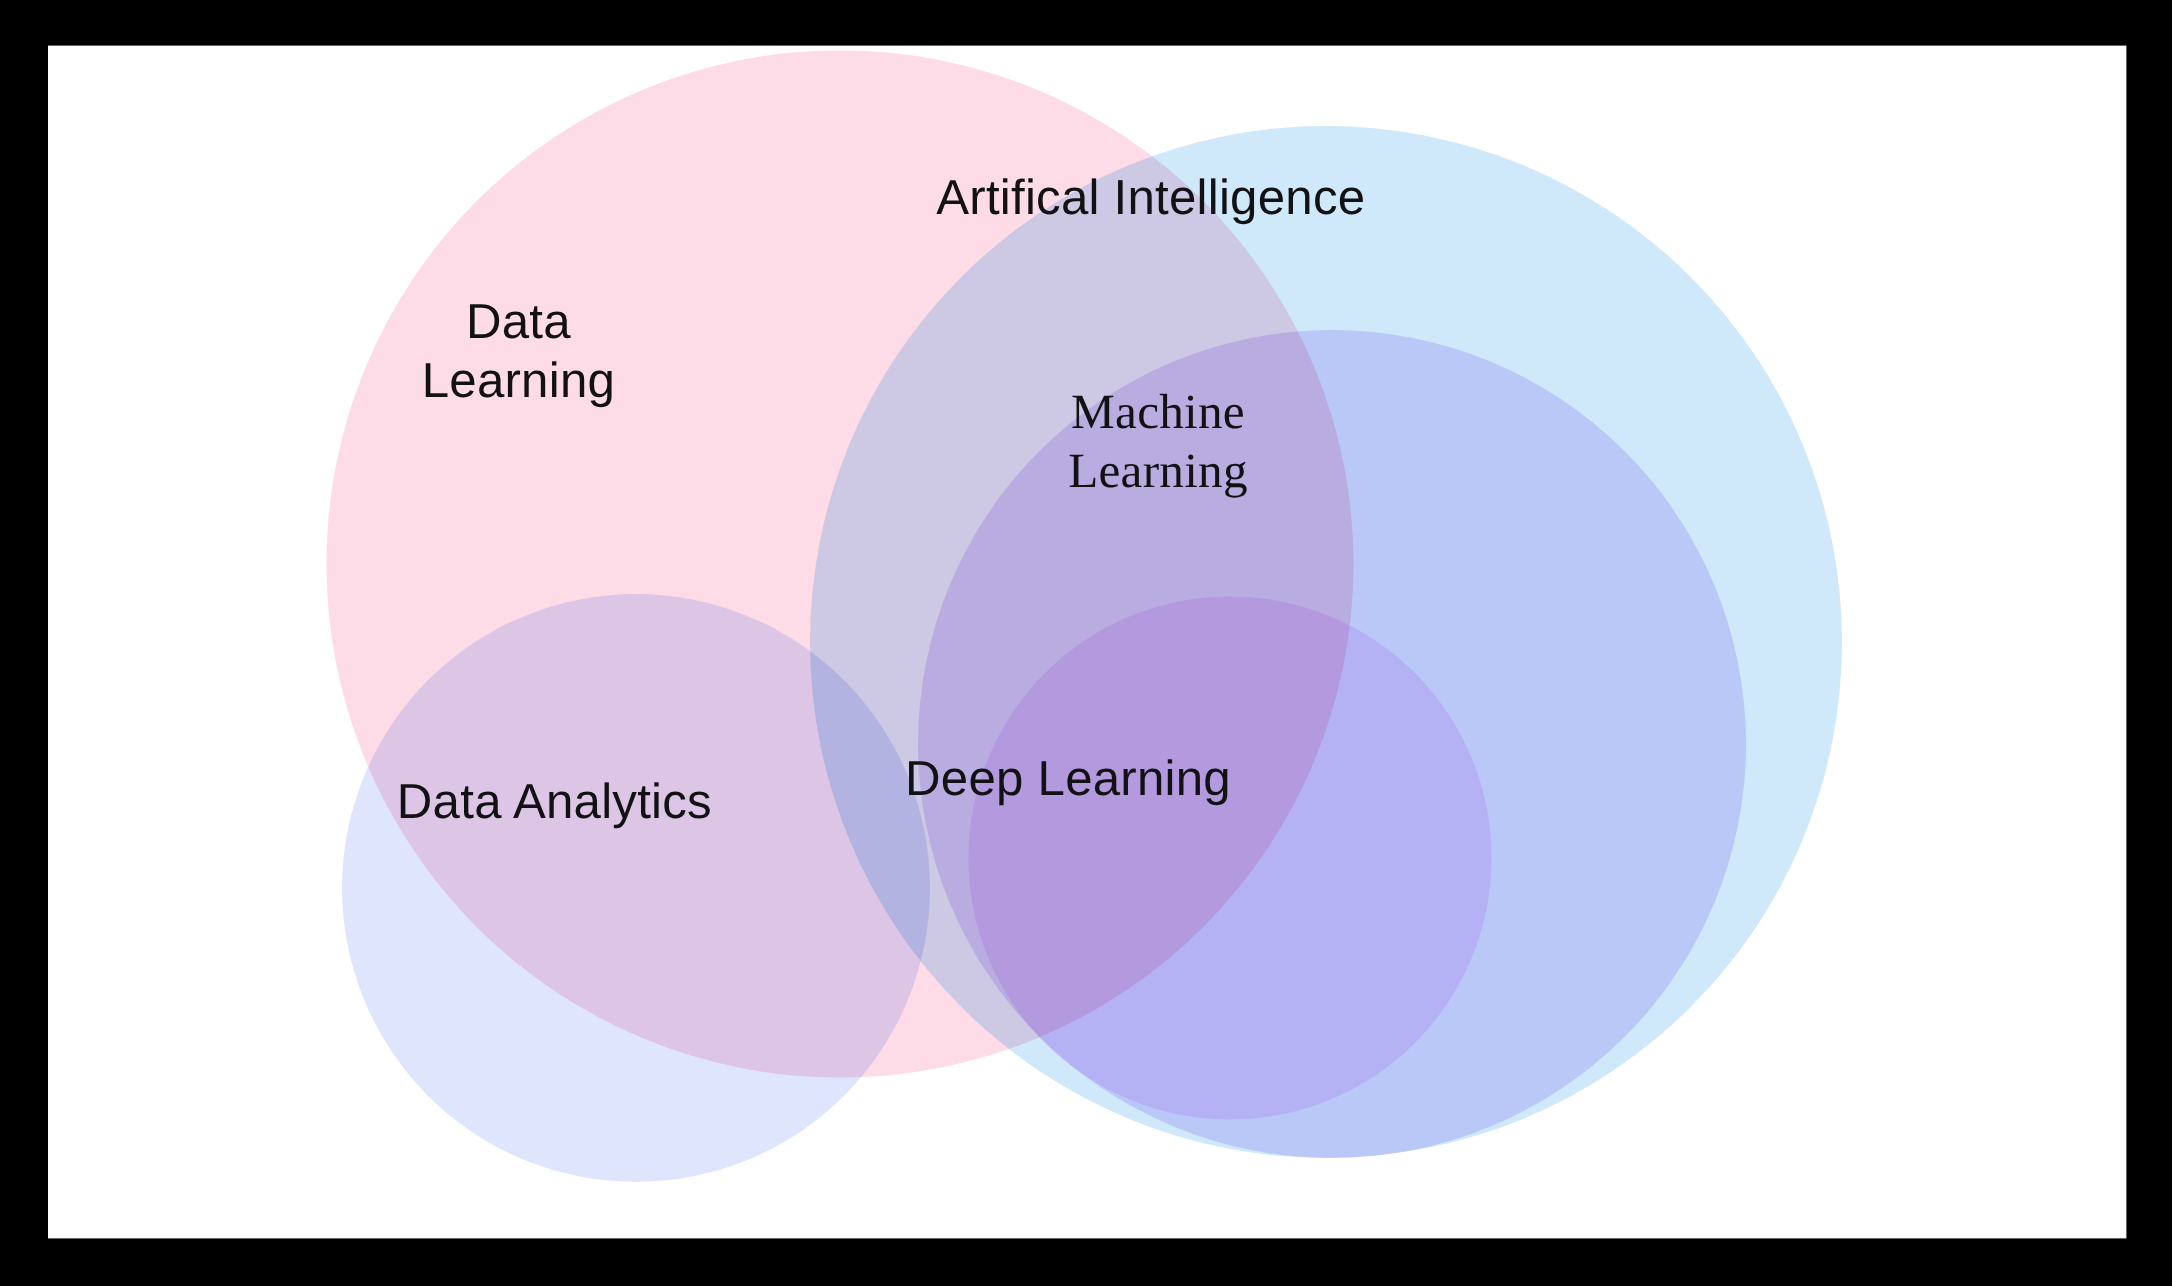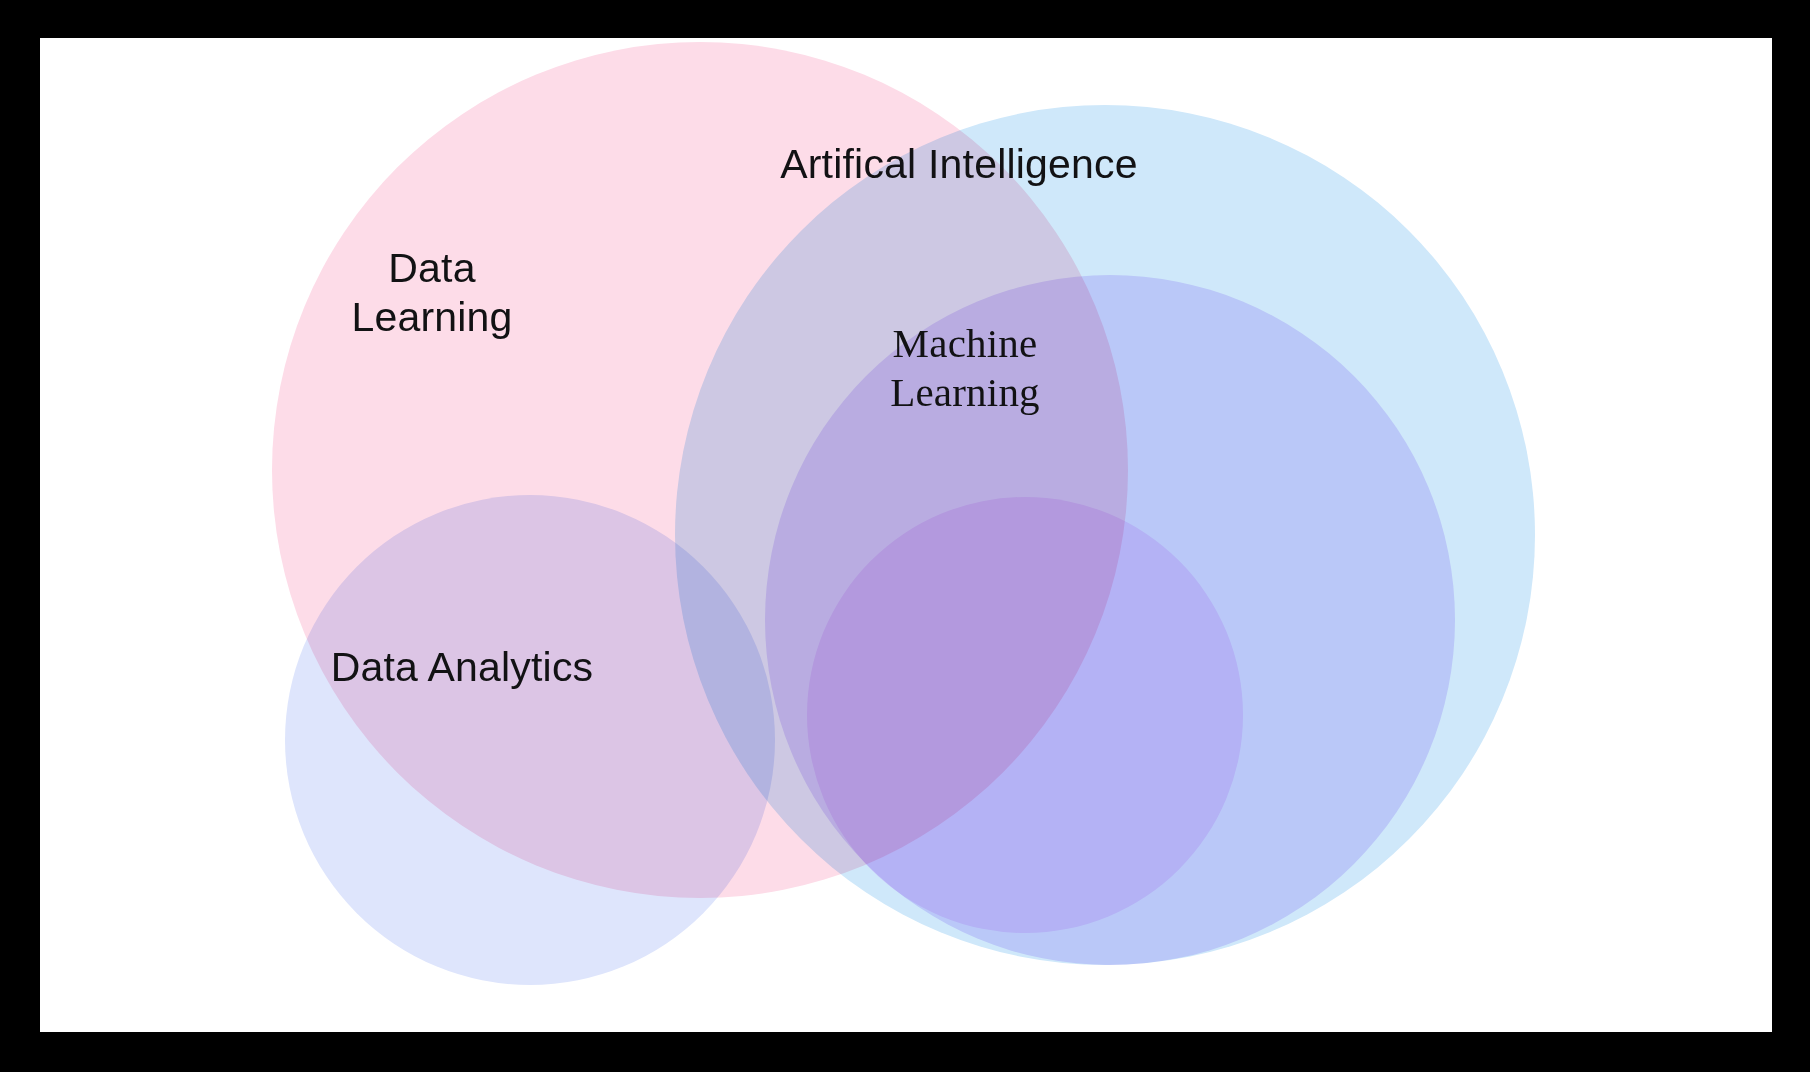--- a/index.html
+++ b/index.html
@@ -116,17 +116,18 @@
         </g>
       </svg>
 
       <div class="labels">
         <div class="label label-ai" style="color: rgb(18, 18, 20);">Artifical Intelligence</div>
         <div class="label label-ds" style="color: rgb(18, 18, 20);">Data
 Learning</div>
         <div class="label label-ml" style="color: rgb(18, 18, 20); font-family: Liberation Serif, serif;">Machine
 Learning</div>
         <div class="label label-da" style="color: rgb(18, 18, 20);">Data Analytics</div>
+        <div class="label label-dl" style="color: rgb(18, 18, 20);">Deep Learning</div>
       </div>
 
     </div>
   </div>
 </div>
 
 </body></html>

